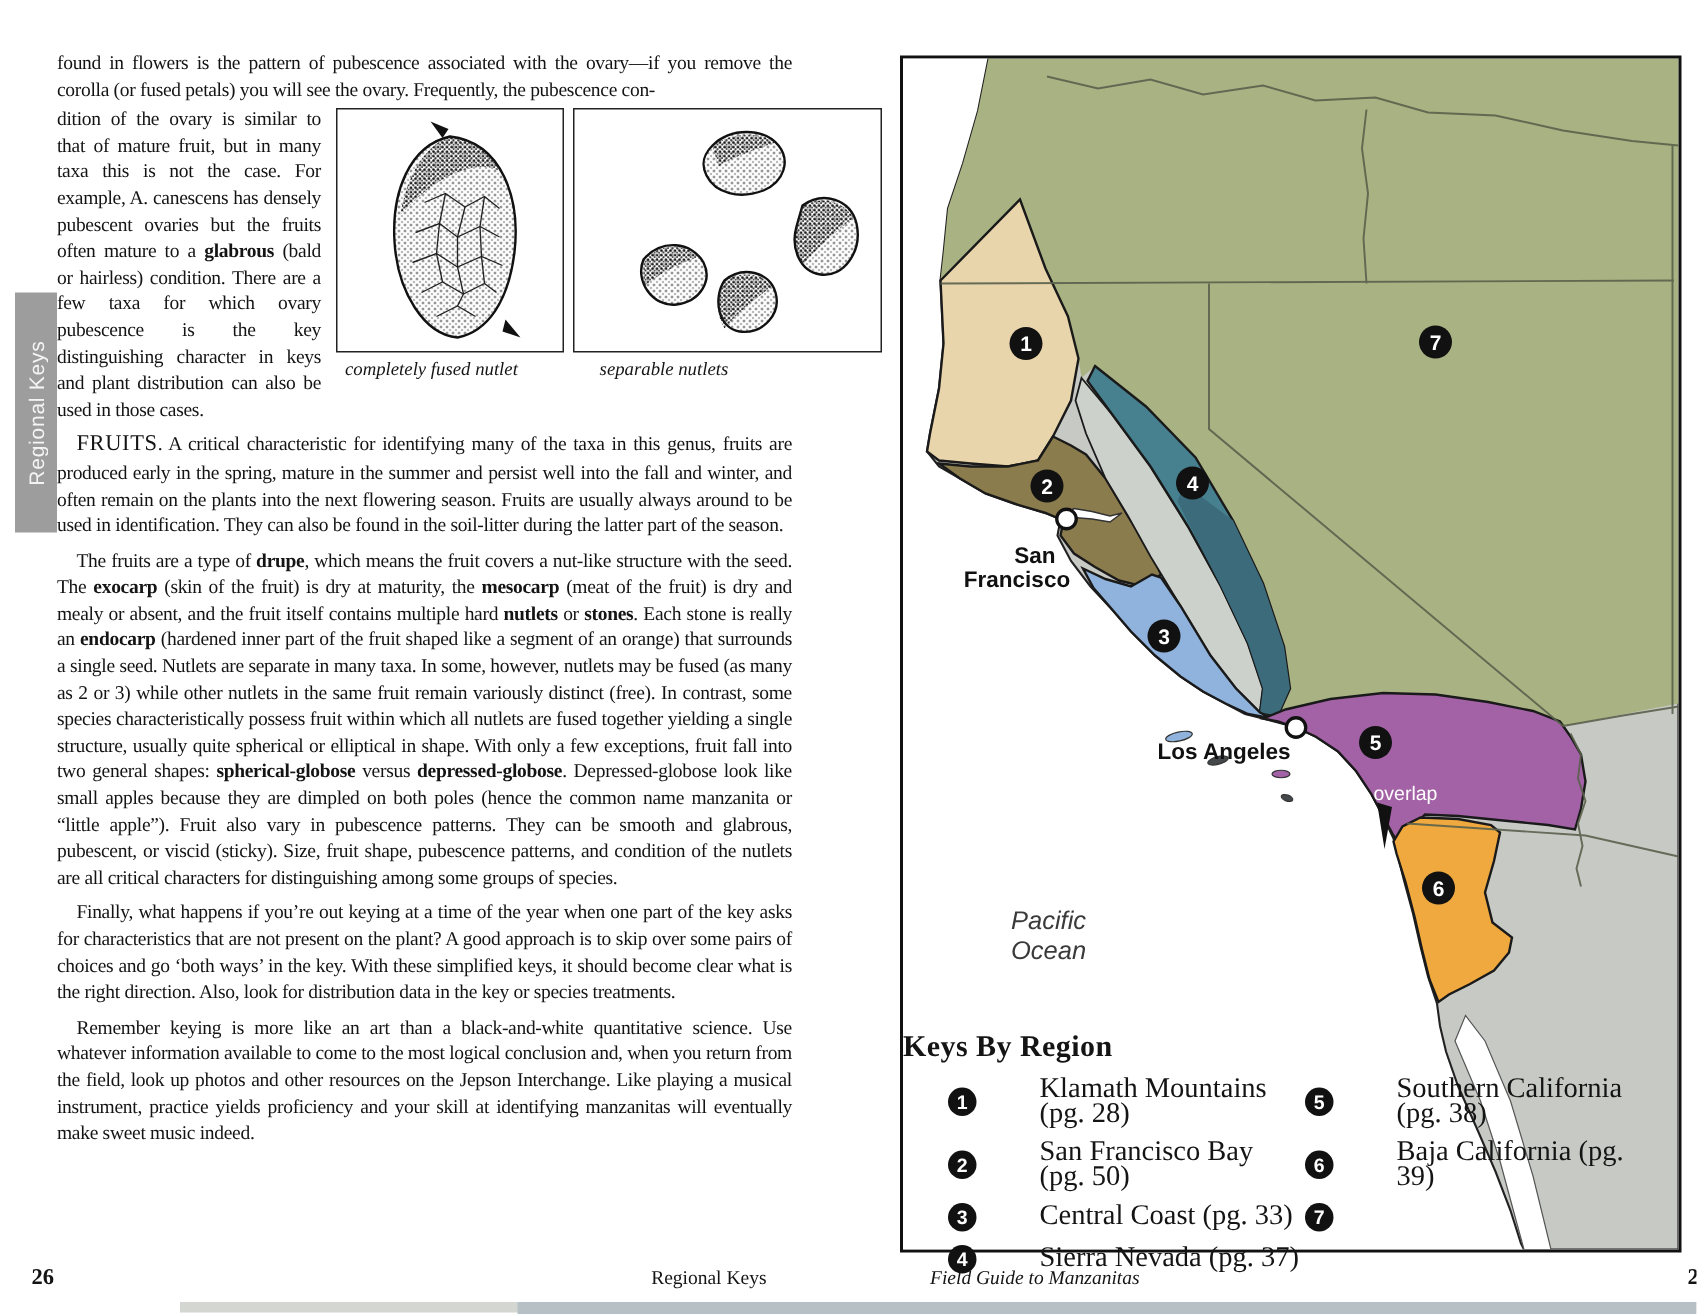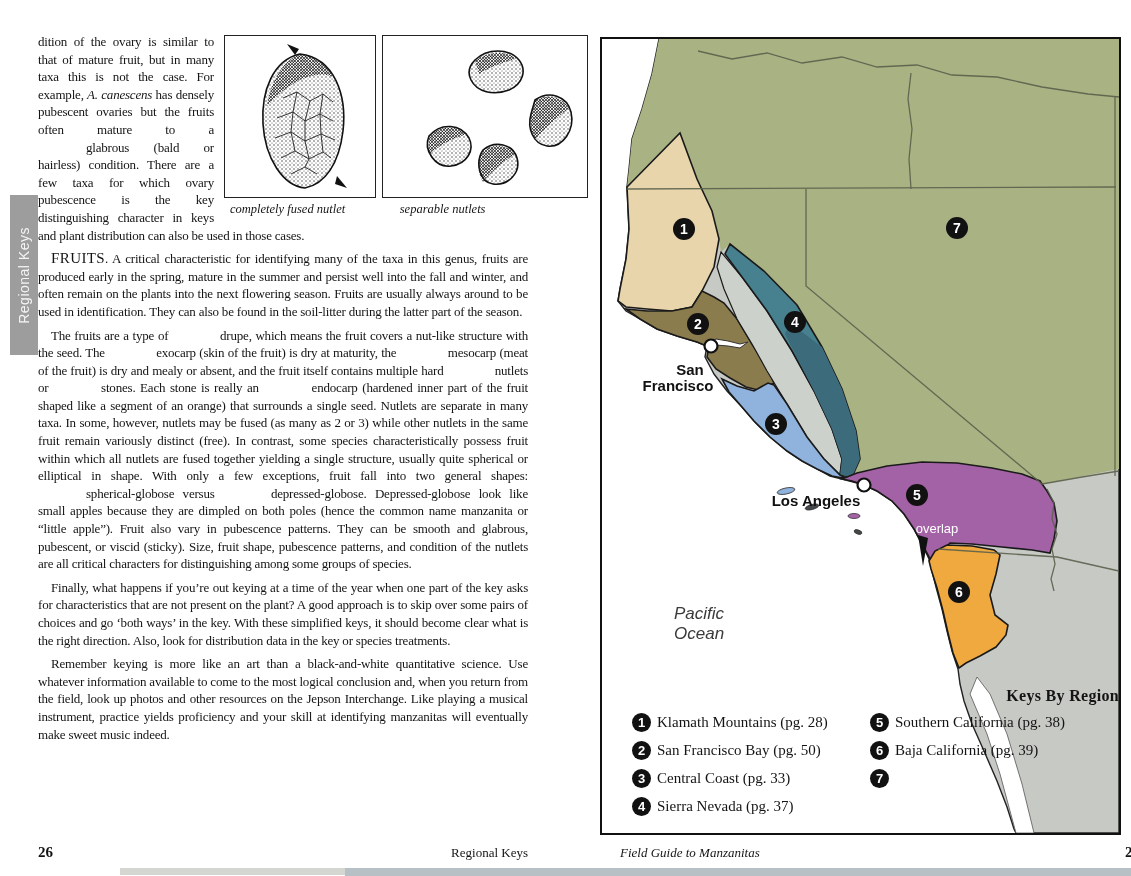--- a/index.html
+++ b/index.html
@@ -11,54 +11,54 @@
     background:#9d9d9d;display:flex;align-items:center;justify-content:center;}
   .sidebar-tab span{writing-mode:vertical-rl;transform:rotate(180deg);
     font-family:"Liberation Sans",sans-serif;font-size:14px;letter-spacing:.5px;
     color:#f4f4f4;white-space:nowrap;}
 
   .text-col{position:absolute;left:38px;top:33px;width:490px;
     font-size:13px;line-height:17.6px;letter-spacing:-.2px;text-align:justify;}
   .text-col p{margin:0 0 6px 0;text-indent:13px;}
   p.intro{text-indent:0;margin-bottom:2px;}
   p.wrap-para{text-indent:0;}
-  .run-b{font-weight:400;margin-left:48px;}
-  .run-i{font-style:italic;}
+  .run-b{font-weight:700;}
+  .run-i{}
   .run-sc{font-size:15px;letter-spacing:.4px;}
 
   .figbox{float:right;width:304px;margin:2px 0 4px 10px;}
   .fig-row{display:flex;gap:6px;}
   .fig{background:#fff;border:1px solid #222;}
   .fig svg{display:block;}
   .cap-row{display:flex;gap:6px;margin-top:3px;}
   .cap{font-style:italic;font-size:12.5px;text-align:center;letter-spacing:0;}
   .cap.c1{width:152px;}
   .cap.c2{width:204px;}
   .clear{clear:both;}
 
-  .footer-left{position:absolute;left:38px;top:844px;width:490px;display:flex;
+  .footer-left{position:absolute;left:21px;top:844px;width:490px;display:flex;
     justify-content:space-between;align-items:baseline;}
   .pgnum{font-size:15px;font-weight:600;}
   .runhead{font-size:13px;}
 
   
   .map-box{position:absolute;left:600px;top:37px;width:517px;height:794px;
     border:2px solid #111;background:#fff;}
   .map-box svg{position:absolute;left:0;top:0;}
 
   .map-legend{position:absolute;left:0;top:648px;width:517px;}
-  .legend-title{text-align:right;font-size:16px;font-weight:700;letter-spacing:.3px;}
+  .legend-title{text-align:left;font-size:20px;font-weight:700;letter-spacing:.3px;}
   .legend-cols{display:flex;margin-top:8px;}
   .lg-col1{margin-left:30px;width:238px;}
   .lg-col2{width:230px;}
   .lg-item{display:flex;align-items:center;margin-bottom:9px;}
   .lg-badge{flex:0 0 auto;width:19px;height:19px;border-radius:50%;background:#111;
     color:#fff;font-family:"Liberation Sans",sans-serif;font-weight:700;font-size:13px;
     display:flex;align-items:center;justify-content:center;margin-right:6px;}
-  .lg-label{font-size:15px;line-height:16.5px;}
+  .lg-label{font-size:19px;line-height:16.5px;margin-left:36px;}
   .lg-item.two-line .lg-label{width:185px;}
 
   .footer-right{position:absolute;left:601px;top:844px;width:520px;display:flex;
     justify-content:space-between;align-items:baseline;margin-left:19px;}
   .book-title{font-style:italic;font-size:13px;}
 
   .bottom-strip-light{position:absolute;left:120px;top:868px;width:1011px;height:7px;
     background:#d4d6d2;}
   .bottom-strip-dark{position:absolute;left:345px;top:868px;width:786px;height:8px;
     background:#b7c1c5;}
@@ -70,20 +70,21 @@
 <body>
 
 <div>
 
   <div class="sidebar-tab">
     <span>Regional Keys</span>
   </div>
 
   <div class="text-col">
 
+    <p class="intro"><span>found in flowers is the pattern of pubescence associated with the ovary—if you remove the corolla (or fused petals) you will see the ovary. Frequently, the pubescence con-</span></p>
 
     <div class="para-flow">
       <div class="figbox">
         <div class="fig-row">
           <div class="fig">
             <svg width="150" height="161" viewBox="0 0 150 161">
               <defs>
                 <pattern id="stip" width="4" height="4" patternUnits="userSpaceOnUse">
                   <circle cx="1" cy="1" r="0.7" fill="#2a2a2a"></circle>
                   <circle cx="3" cy="3" r="0.5" fill="#2a2a2a"></circle>

